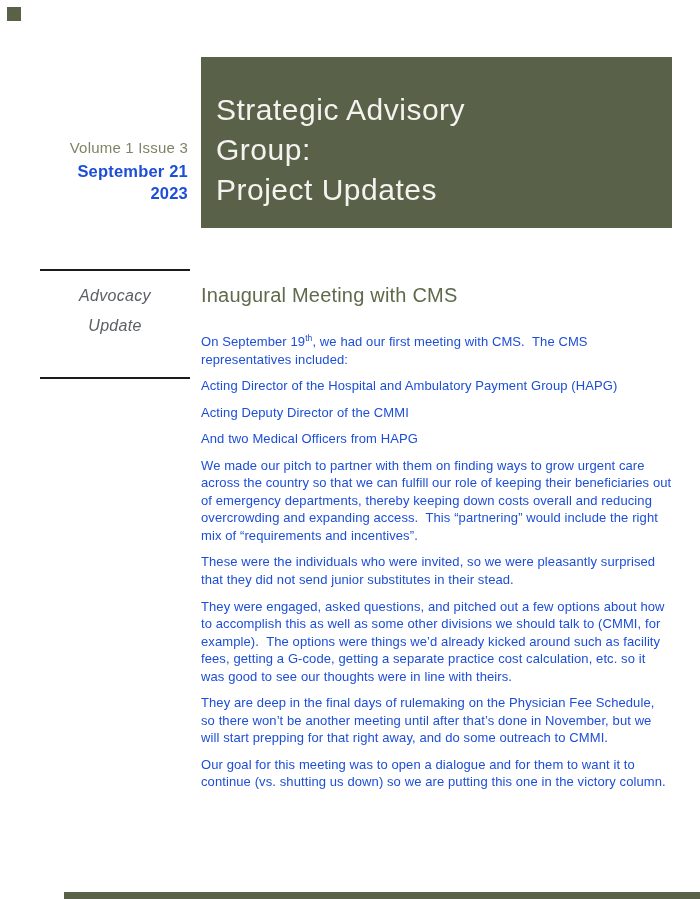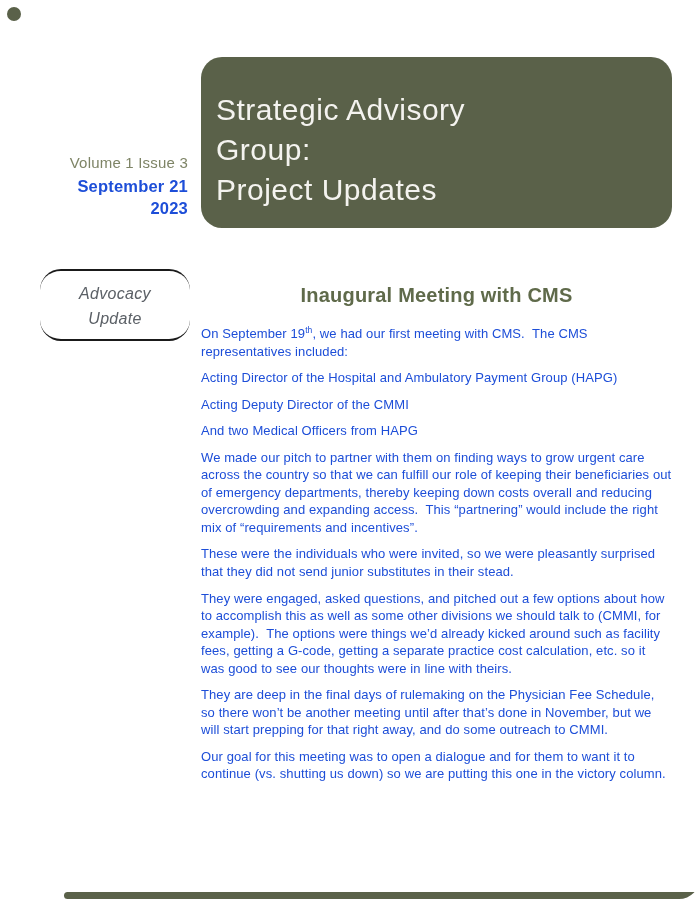--- a/index.html
+++ b/index.html
@@ -1,15 +1,15 @@
 <!DOCTYPE html>
 <html><head>
 <meta charset="utf-8">
 <style>
-  * { margin: 0; padding: 0; box-sizing: border-box; border-radius: 21px; }
+  * { margin: 0; padding: 0; box-sizing: border-box; }
   html, body { background: #ffffff; }
   body {
     width: 700px; height: 899px;
     font-family: "Liberation Sans", sans-serif;
     position: relative; overflow: hidden;
   }
   .page {
     position: absolute; inset: 0;
     background: #ffffff;
   }
@@ -24,54 +24,53 @@
     background: #5a6149;
   }
   .masthead-title {
     position: absolute; left: 15px; top: 33px;
     color: #f4f3ef;
     font-size: 30px; font-weight: 300;
     line-height: 40px; letter-spacing: 0.5px;
     white-space: pre-line;
   }
   .issue-block {
-    position: absolute; left: 0; top: 153px;
+    position: absolute; left: 0; top: 138px;
     width: 188px; text-align: right;
   }
   .issue-volume {
     color: #7e8466; font-size: 15px; line-height: 20px;
     letter-spacing: 0.2px;
   }
   .issue-date {
     color: #1d4ed8; font-size: 16.5px; font-weight: bold;
     line-height: 22px; margin-top: 2px;
     white-space: pre-line; letter-spacing: 0.2px;
   }
   .section-label {
     position: absolute; left: 40px; top: 269px;
     width: 150px;
     border-top: 2px solid #1a1a1a;
     border-bottom: 2px solid #1a1a1a;
-    padding: 10px 0 8px 0;
+    padding: 10px 0 36px 0;
     text-align: center;
     font-style: italic;
-    font-size: 16px; line-height: 25px;
+    font-size: 16px; line-height: 30px;
     color: #5b6066;
     white-space: pre-line; letter-spacing: 0.3px;
   }
   .article {
     position: absolute; left: 201px; top: 284px;
     width: 471px;
   }
   .article-heading {
     color: #5f6a4a;
-    font-size: 20px; font-weight: bold;
+    font-size: 20px; font-weight: normal;
     letter-spacing: 0.2px;
-    margin: 0 0 18px 0;
-    text-align: center;
+    margin: 0 0 26px 0;
   }
   .article p {
     color: #1d4ed8;
     font-size: 13px; line-height: 1.35;
     margin: 0 0 9px 0;
     white-space: pre-wrap;
     letter-spacing: 0.1px;
   }
   .article p sup {
     font-size: 8.5px; line-height: 0;

